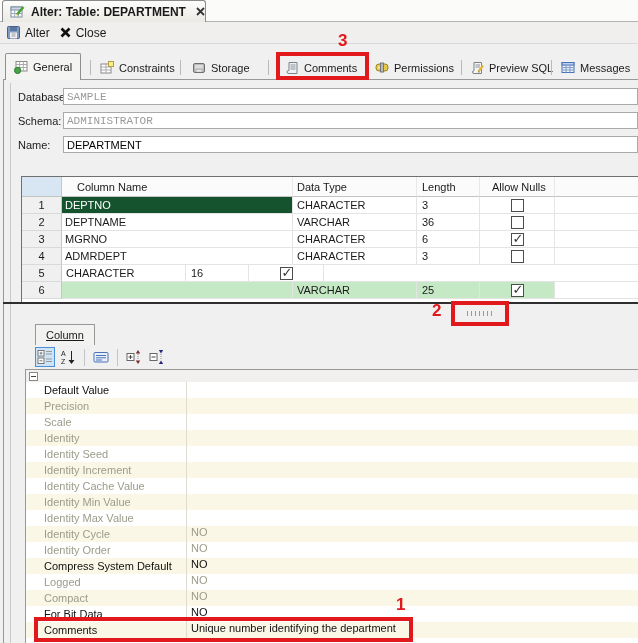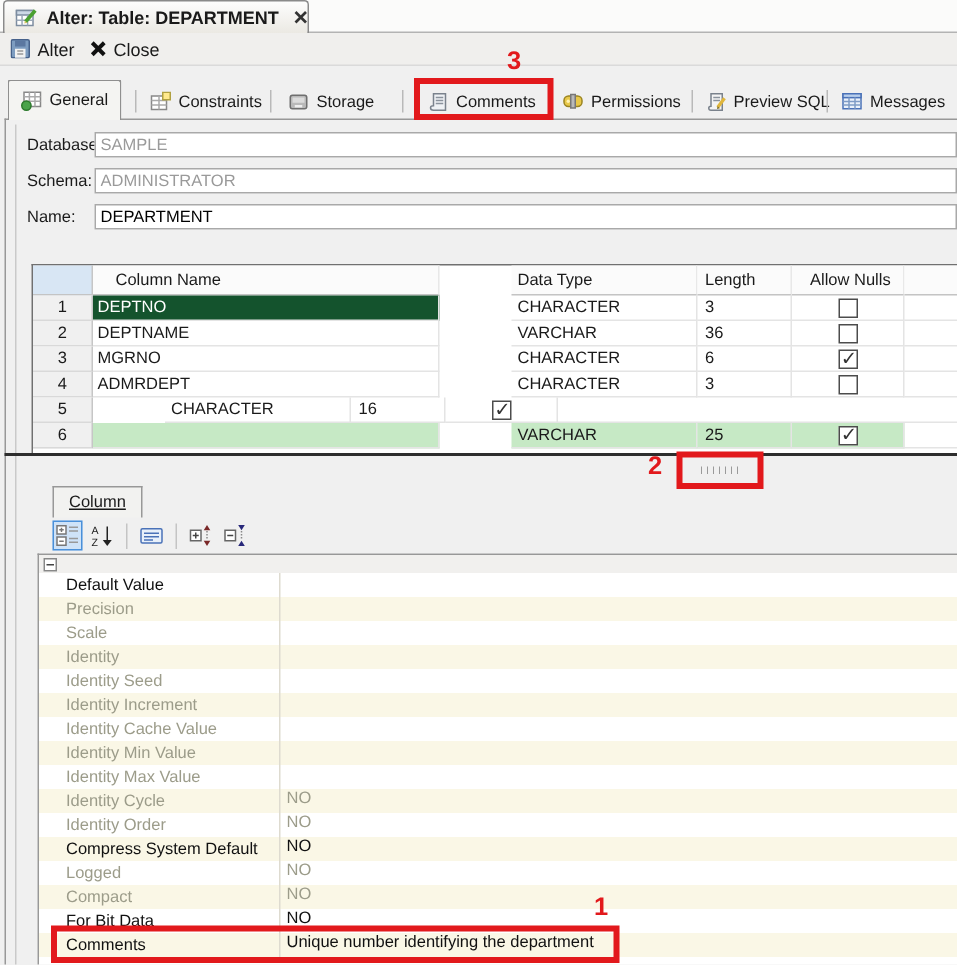--- a/index.html
+++ b/index.html
@@ -27,35 +27,35 @@
 
   
   .tab-page { left:3px; top:79px; width:635px; height:564px; background:#f0f0f0;
     border-top:1px solid #989898; border-left:1px solid #989898; }
   .inner-vline { left:10px; top:83px; width:1px; height:560px; background:#c9c9c9; }
 
   
   .f-label { left:18px; width:46px; }
   .f-input { left:63px; width:575px; height:17px; border:1px solid #a9a9a9; background:#fff;
     font-family:inherit; font-size:11px; padding:0 3px; }
-  .f-input.dis { color:#9a9a9a; }
+  .f-input.dis { color:#9a9a9a;font-family:Liberation Mono, monospace; }
 
   
   .grid { left:21px; top:176px; width:617px; height:126px; background:#fff;
     border:1px solid #707070; border-right:none; border-bottom:none; }
   .g-row { display:flex; height:17px; }
   .g-head { display:flex; height:20px; }
   .gc { border-right:1px solid #e4e4e4; border-bottom:1px solid #e4e4e4; overflow:hidden;
     white-space:nowrap; display:flex; align-items:center; }
   .gh { background:#fbfbfb; border-right:1px solid #e8e8e8; border-bottom:1px solid #c4c4c4; }
   .c-num  { width:40px; background:#f0f0f0; border-right:1px solid #c6c6c6; border-bottom:1px solid #d9d9d9; justify-content:center; }
   .c-corner { width:40px; background:#d8e6f4; border-right:1px solid #c6c6c6; border-bottom:1px solid #c4c4c4; }
   .c-name { width:231px; padding-left:3px; }
   .c-name.hdr { padding-left:15px; }
-  .c-type { width:124px; padding-left:4px;margin-left:48px; }
+  .c-type { width:124px; padding-left:4px; }
   .c-len  { width:63px; padding-left:5px; }
   .c-null { width:75px; justify-content:center; }
   .c-fill { flex:1; border-right:none; }
   .sel { background:#14532d; color:#fff; }
   .green { background:#c6e9c5; }
   .cb { width:13px; height:13px; background:#fff; border:1px solid #4c4c4c; position:relative; }
   .cb.checked::after { content:"✓"; position:absolute; left:1px; top:-3px; font-size:13px; color:#333; }
 
   
   .splitter { left:3px; top:302px; width:635px; height:2px; background:#2e2e2e; }

